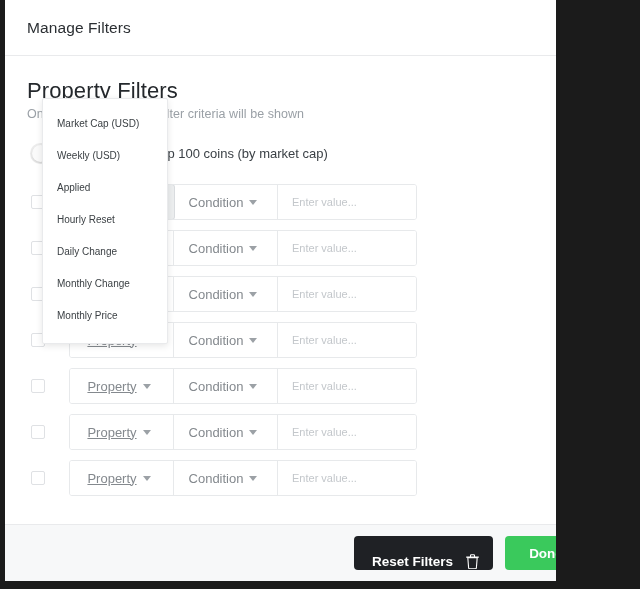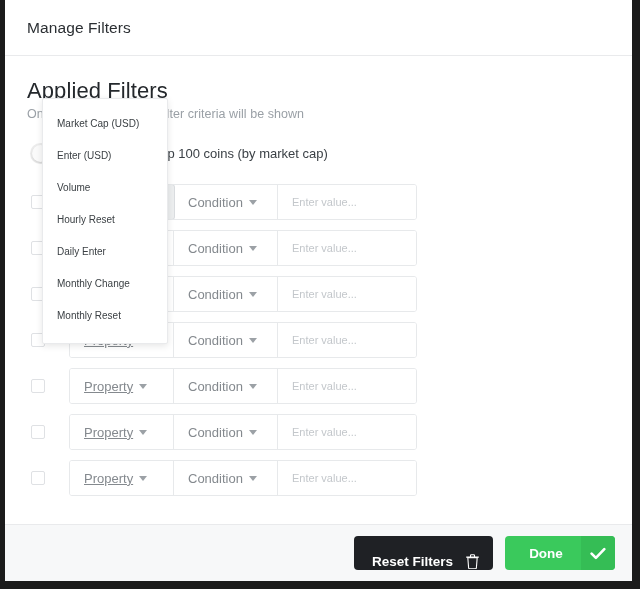--- a/index.html
+++ b/index.html
@@ -40,21 +40,21 @@
     position: absolute;
     left: 0; bottom: 0;
     width: 640px; height: 8px;
     background: #1b1b1b;
   }
 
   .dialog {
     position: absolute;
     left: 5px;
     top: 0;
-    width: 627px;
+    width: 551px;
     height: 581px;
     background: #ffffff;
     box-sizing: border-box;
     overflow: hidden;
   }
 
   
   .dialog-header {
     height: 56px;
     border-bottom: 1px solid #e9eaec;
@@ -151,21 +151,21 @@
     width: 348px;
     border: 1px solid #e7e9eb;
     border-radius: 3px;
     background: #fff;
     box-sizing: border-box;
     overflow: hidden;
   }
   .sel {
     display: flex;
     align-items: center;
-    justify-content: flex-start;
+    justify-content: center;
     box-sizing: border-box;
     font-size: 13px;
     color: #84898e;
     padding: 0 19px 0 14px;
     background: #fff;
   }
   .sel-property {
     width: 104px;
     border-right: 1px solid #e7e9eb;
     text-decoration: underline;
@@ -289,21 +289,21 @@
   <div class="frame-bottom"></div>
 
   <div class="dialog">
 
     <div class="dialog-header">
       <div class="dialog-title">Manage Filters</div>
     </div>
 
     <div class="dialog-body">
 
-      <h2 class="section-title">Applied Filters</h2>
+      <h2 class="section-title">Property Filters</h2>
       <p class="section-sub">Only coins matching all filter criteria will be shown</p>
 
       <div class="toggle-row">
         <div class="switch">
           <div class="knob"></div>
         </div>
         <div class="toggle-label">Show only top 100 coins (by market cap)</div>
       </div>
 
       <div class="filter-rows" id="rows-host">
@@ -416,26 +416,26 @@
               </div>
               <div class="val-input">
                 <span>Enter value...</span>
               </div>
             </div>
           </div>
         </div>
 
       <div class="dropdown" id="dd-host">
           <div class="dd-item">Market Cap (USD)</div>
-          <div class="dd-item">Enter (USD)</div>
-          <div class="dd-item">Volume</div>
+          <div class="dd-item">Weekly (USD)</div>
+          <div class="dd-item">Applied</div>
           <div class="dd-item">Hourly Reset</div>
-          <div class="dd-item">Daily Enter</div>
+          <div class="dd-item">Daily Change</div>
           <div class="dd-item">Monthly Change</div>
-          <div class="dd-item">Monthly Reset</div>
+          <div class="dd-item">Monthly Price</div>
         </div>
 
     </div>
 
     <div class="dialog-footer">
       <div class="btn btn-reset">
         <span>Reset Filters</span>
         <span>
           <svg class="icon-svg" width="13" height="15" viewBox="0 0 13 15" fill="none" xmlns="http://www.w3.org/2000/svg">
             <path d="M1.8 3.6h9.4l-.8 10.2a1 1 0 0 1-1 .9H3.6a1 1 0 0 1-1-.9L1.8 3.6z" stroke="#ffffff" stroke-width="1.1" fill="none"></path>

